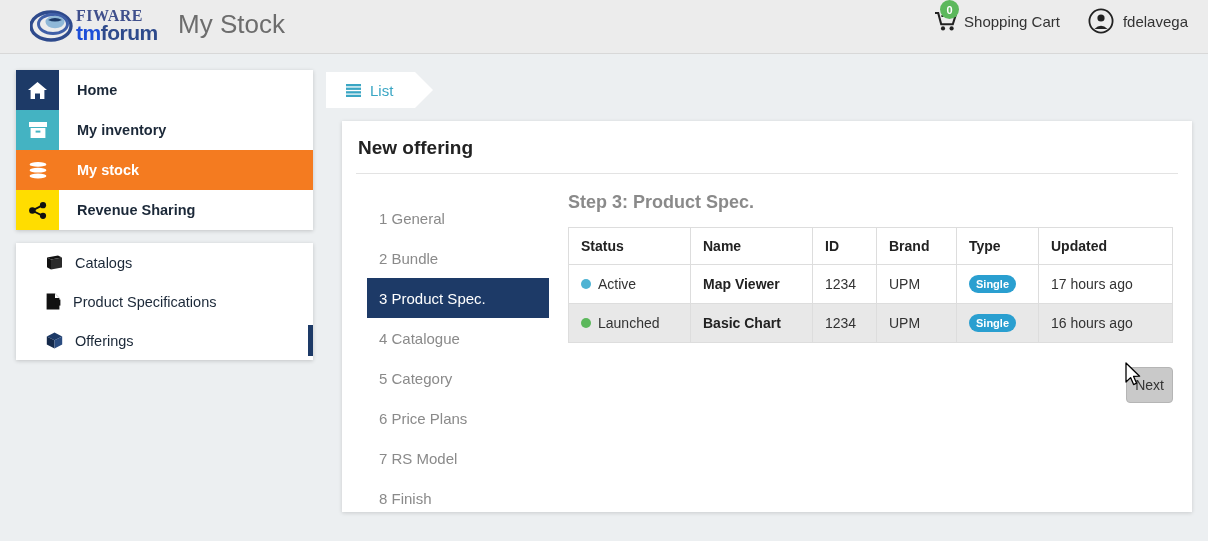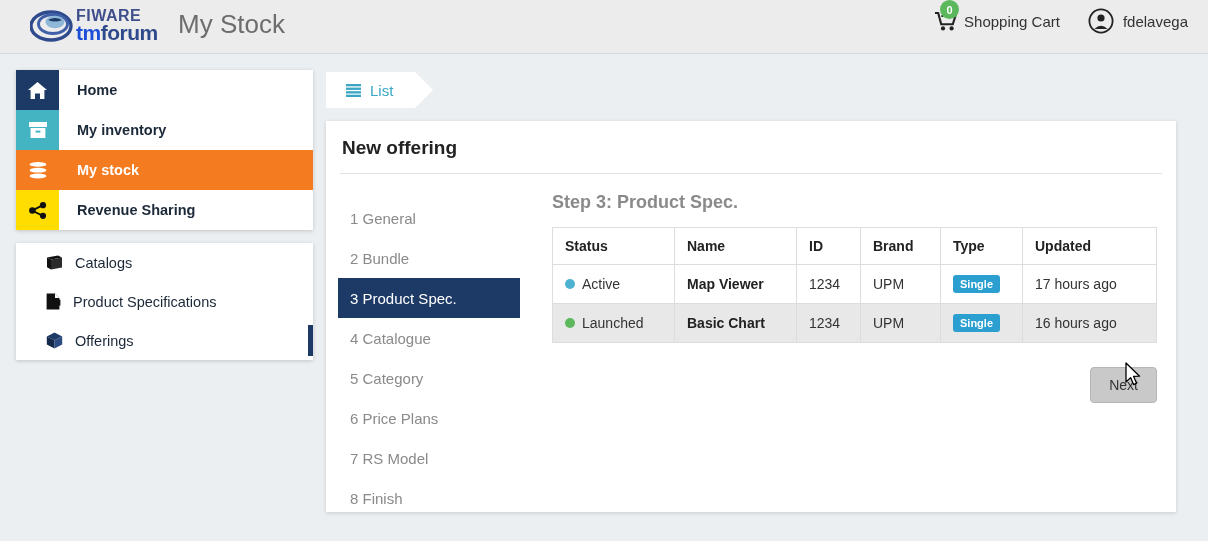--- a/index.html
+++ b/index.html
@@ -20,21 +20,21 @@
   .brand {
     position: absolute; left: 30px; top: 5px;
     display: flex; align-items: center;
   }
   .logo-mark { width: 44px; height: 40px; }
   .logo-words { margin-left: 2px; }
   .logo-fiware {
     font-size: 16px; font-weight: bold; letter-spacing: 0.5px;
     line-height: 15px; color: #7b7fb5;
   }
-  .logo-fiware .f1 { color: #3f4f8c; }
+  .logo-fiware .f1 { color: #3f4f8c; font-family: Liberation Serif, serif; }
   .logo-tm {
     font-size: 21px; font-weight: bold; line-height: 20px;
     letter-spacing: -0.5px;
   }
   .logo-tm .tm { color: #1d4ed8; }
   .logo-tm .forum { color: #2e4a8c; }
   .app-title {
     position: absolute; left: 178px; top: 9px;
     font-size: 26px; color: #6d6d6d; font-weight: normal;
   }
@@ -111,33 +111,33 @@
     border-left: 18px solid #fff;
     z-index: 2;
   }
   .tab-new {
     background: #1d3a67; color: #fff; padding-left: 30px;
     font-weight: normal;
   }
 
   
   .panel {
-    position: absolute; left: 326px; top: 121px;
+    position: absolute; left: 342px; top: 121px;
     width: 850px; height: 391px;
     background: #fff;
     box-shadow: 0 1px 4px rgba(0,0,0,0.15);
   }
   .panel-title {
     font-size: 19px; font-weight: bold; color: #222;
     padding: 16px 0 14px 16px;
   }
   .panel-divider { height: 1px; background: #e3e3e3; margin: 0 14px; }
   .panel-body { display: flex; padding-top: 12px; }
 
-  .steps { width: 196px; padding-left: 24px; padding-top: 12px; }
+  .steps { width: 196px; padding-left: 37px; padding-top: 12px; }
   .step {
     height: 40px; display: flex; align-items: center;
     font-size: 15px; color: #8a8a8a;
     padding-left: 12px; margin-left: -12px;
     cursor: pointer;
   }
   .step.current {
     background: #1d3a67; color: #fff;
     width: 182px;
   }
@@ -159,28 +159,28 @@
     vertical-align: middle;
   }
   table.spec th { font-weight: bold; color: #222; }
   table.spec tbody tr.alt { background: #e8e8e8; }
   td.name-cell { font-weight: bold; color: #222; margin-left: 41px; }
   td.plain { color: #333; }
   .dot { display: inline-block; width: 10px; height: 10px; border-radius: 50%; margin-right: 7px; vertical-align: 0px; }
   .badge-single {
     display: inline-block; background: #2a9fd0; color: #fff;
     font-size: 11px; font-weight: bold;
-    padding: 3px 7px; border-radius: 3px;
+    padding: 3px 7px; border-radius: 9px;
   }
 
   .btn-row { width: 605px; display: flex; justify-content: flex-end; margin-top: 24px; }
   .btn-next {
     background: #c9c9c9; border: 1px solid #b5b5b5;
     border-radius: 4px;
-    padding: 9px 18px;
+    padding: 9px 8px;
     font-size: 14px; color: #333;
     cursor: pointer;
     position: relative;
   }
   .cursor-arrow { position: absolute; left: 1125px; top: 362px; pointer-events: none; }
 </style>
 </head>
 <body>
 
 <div class="header">

